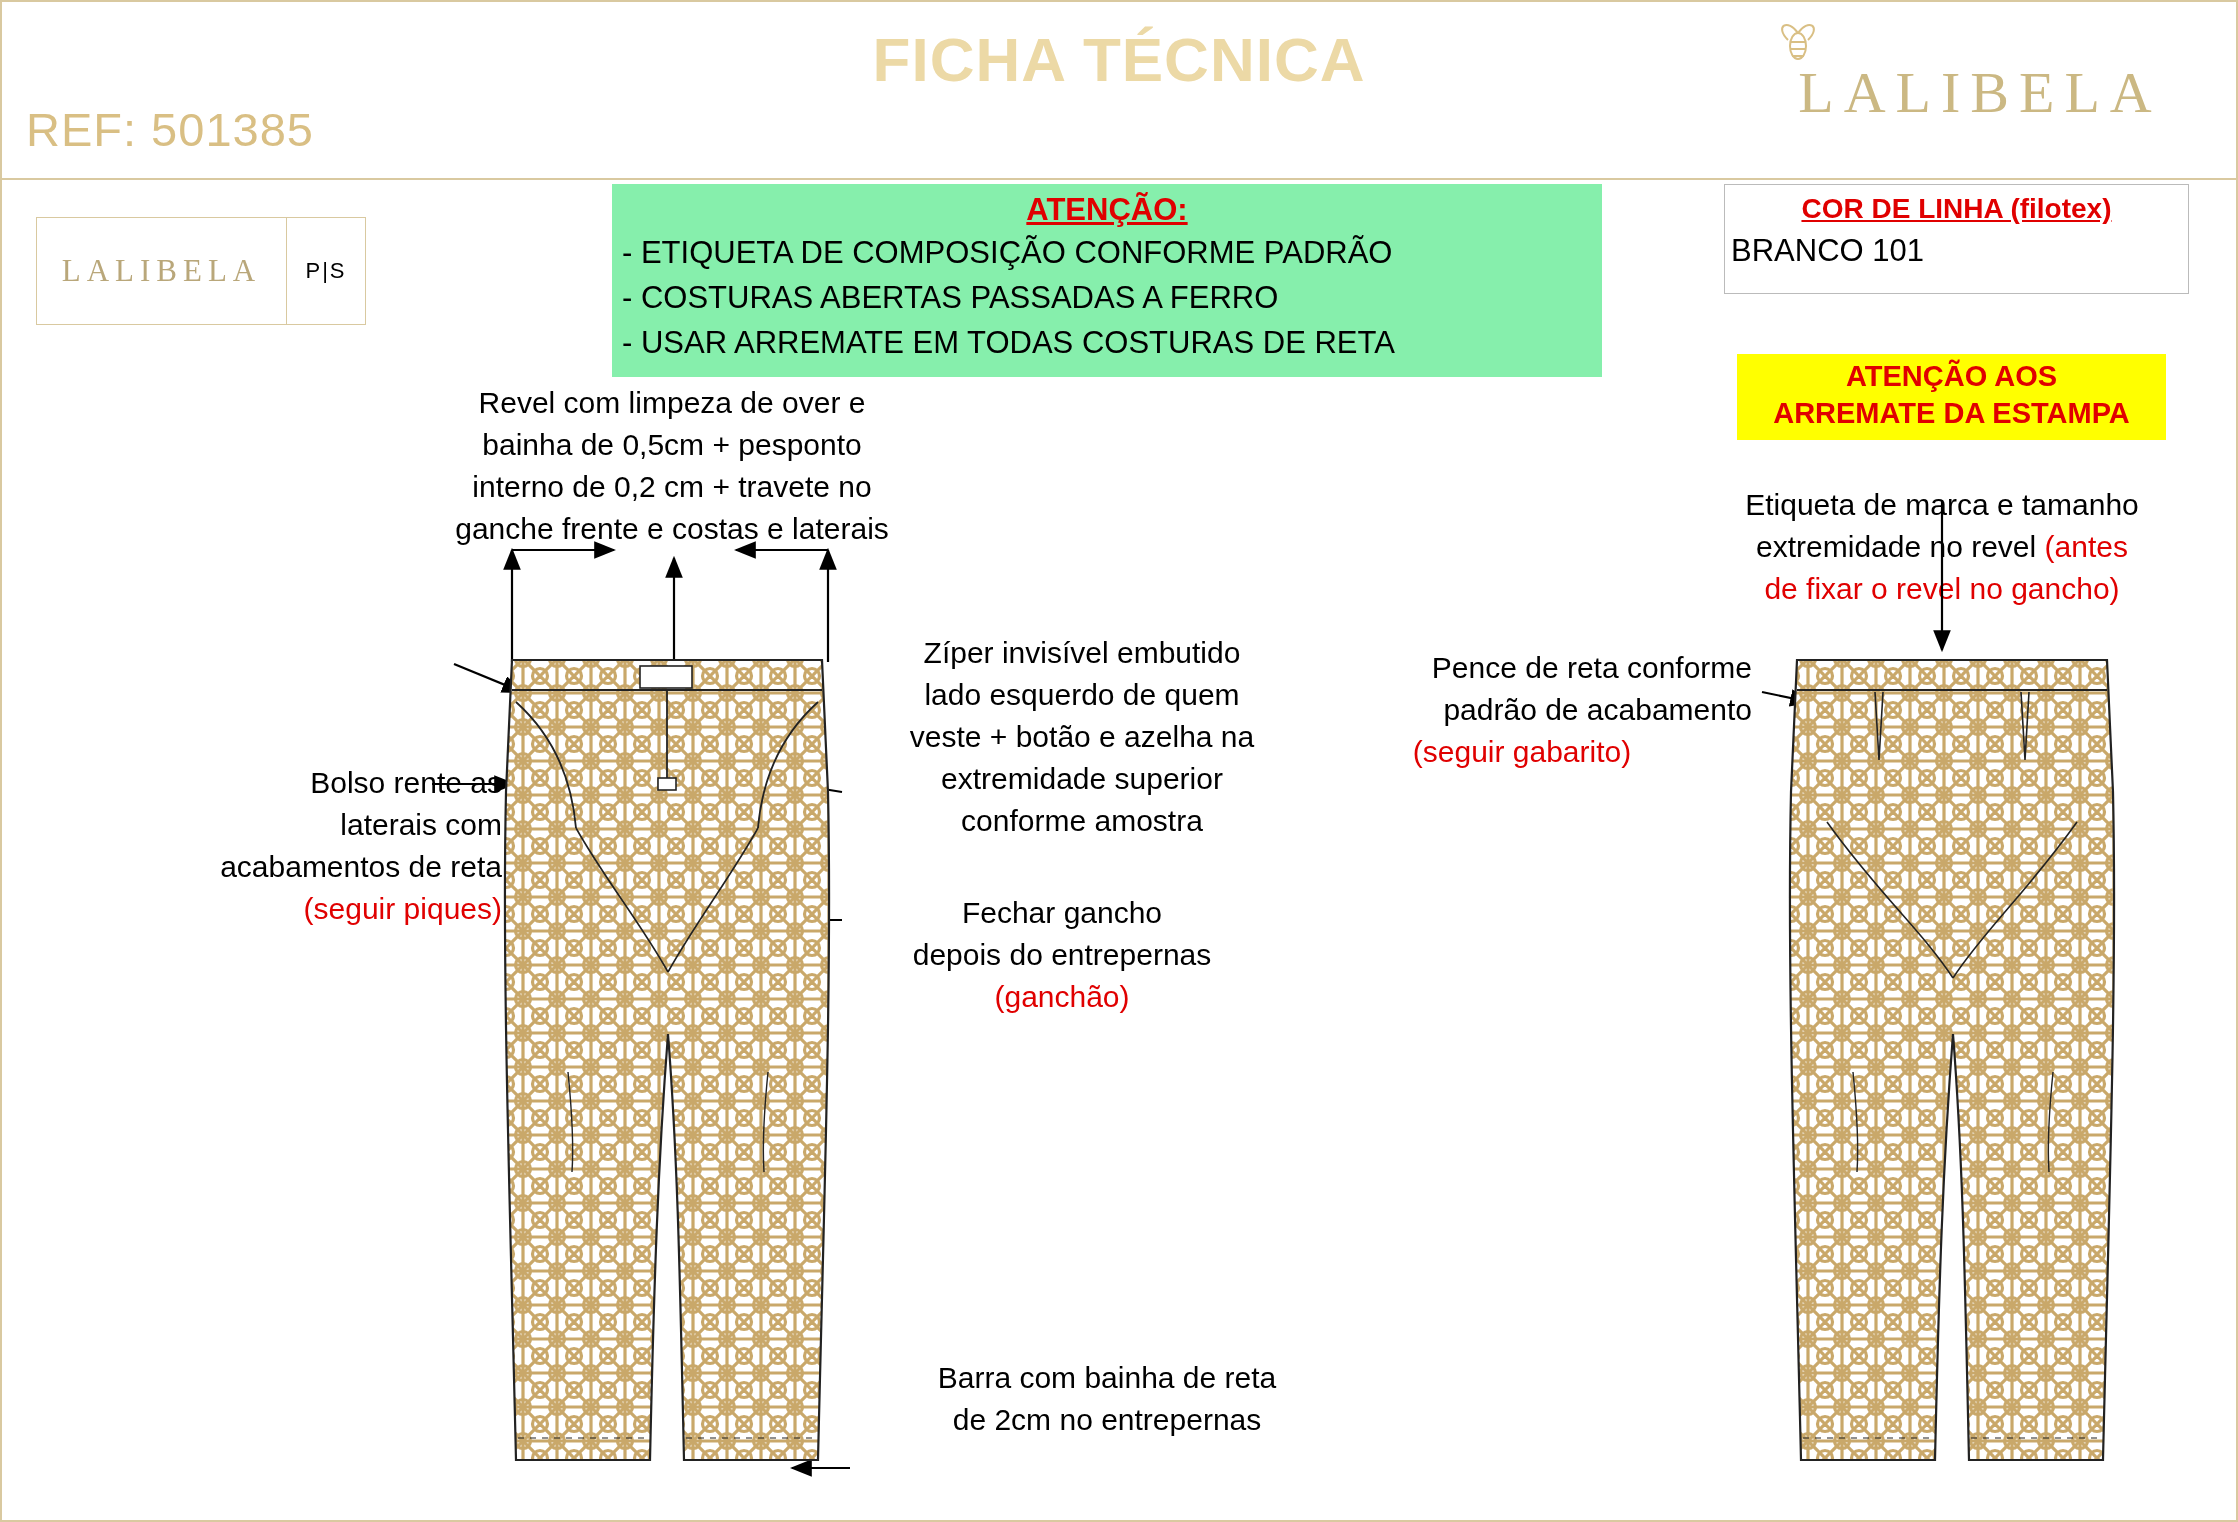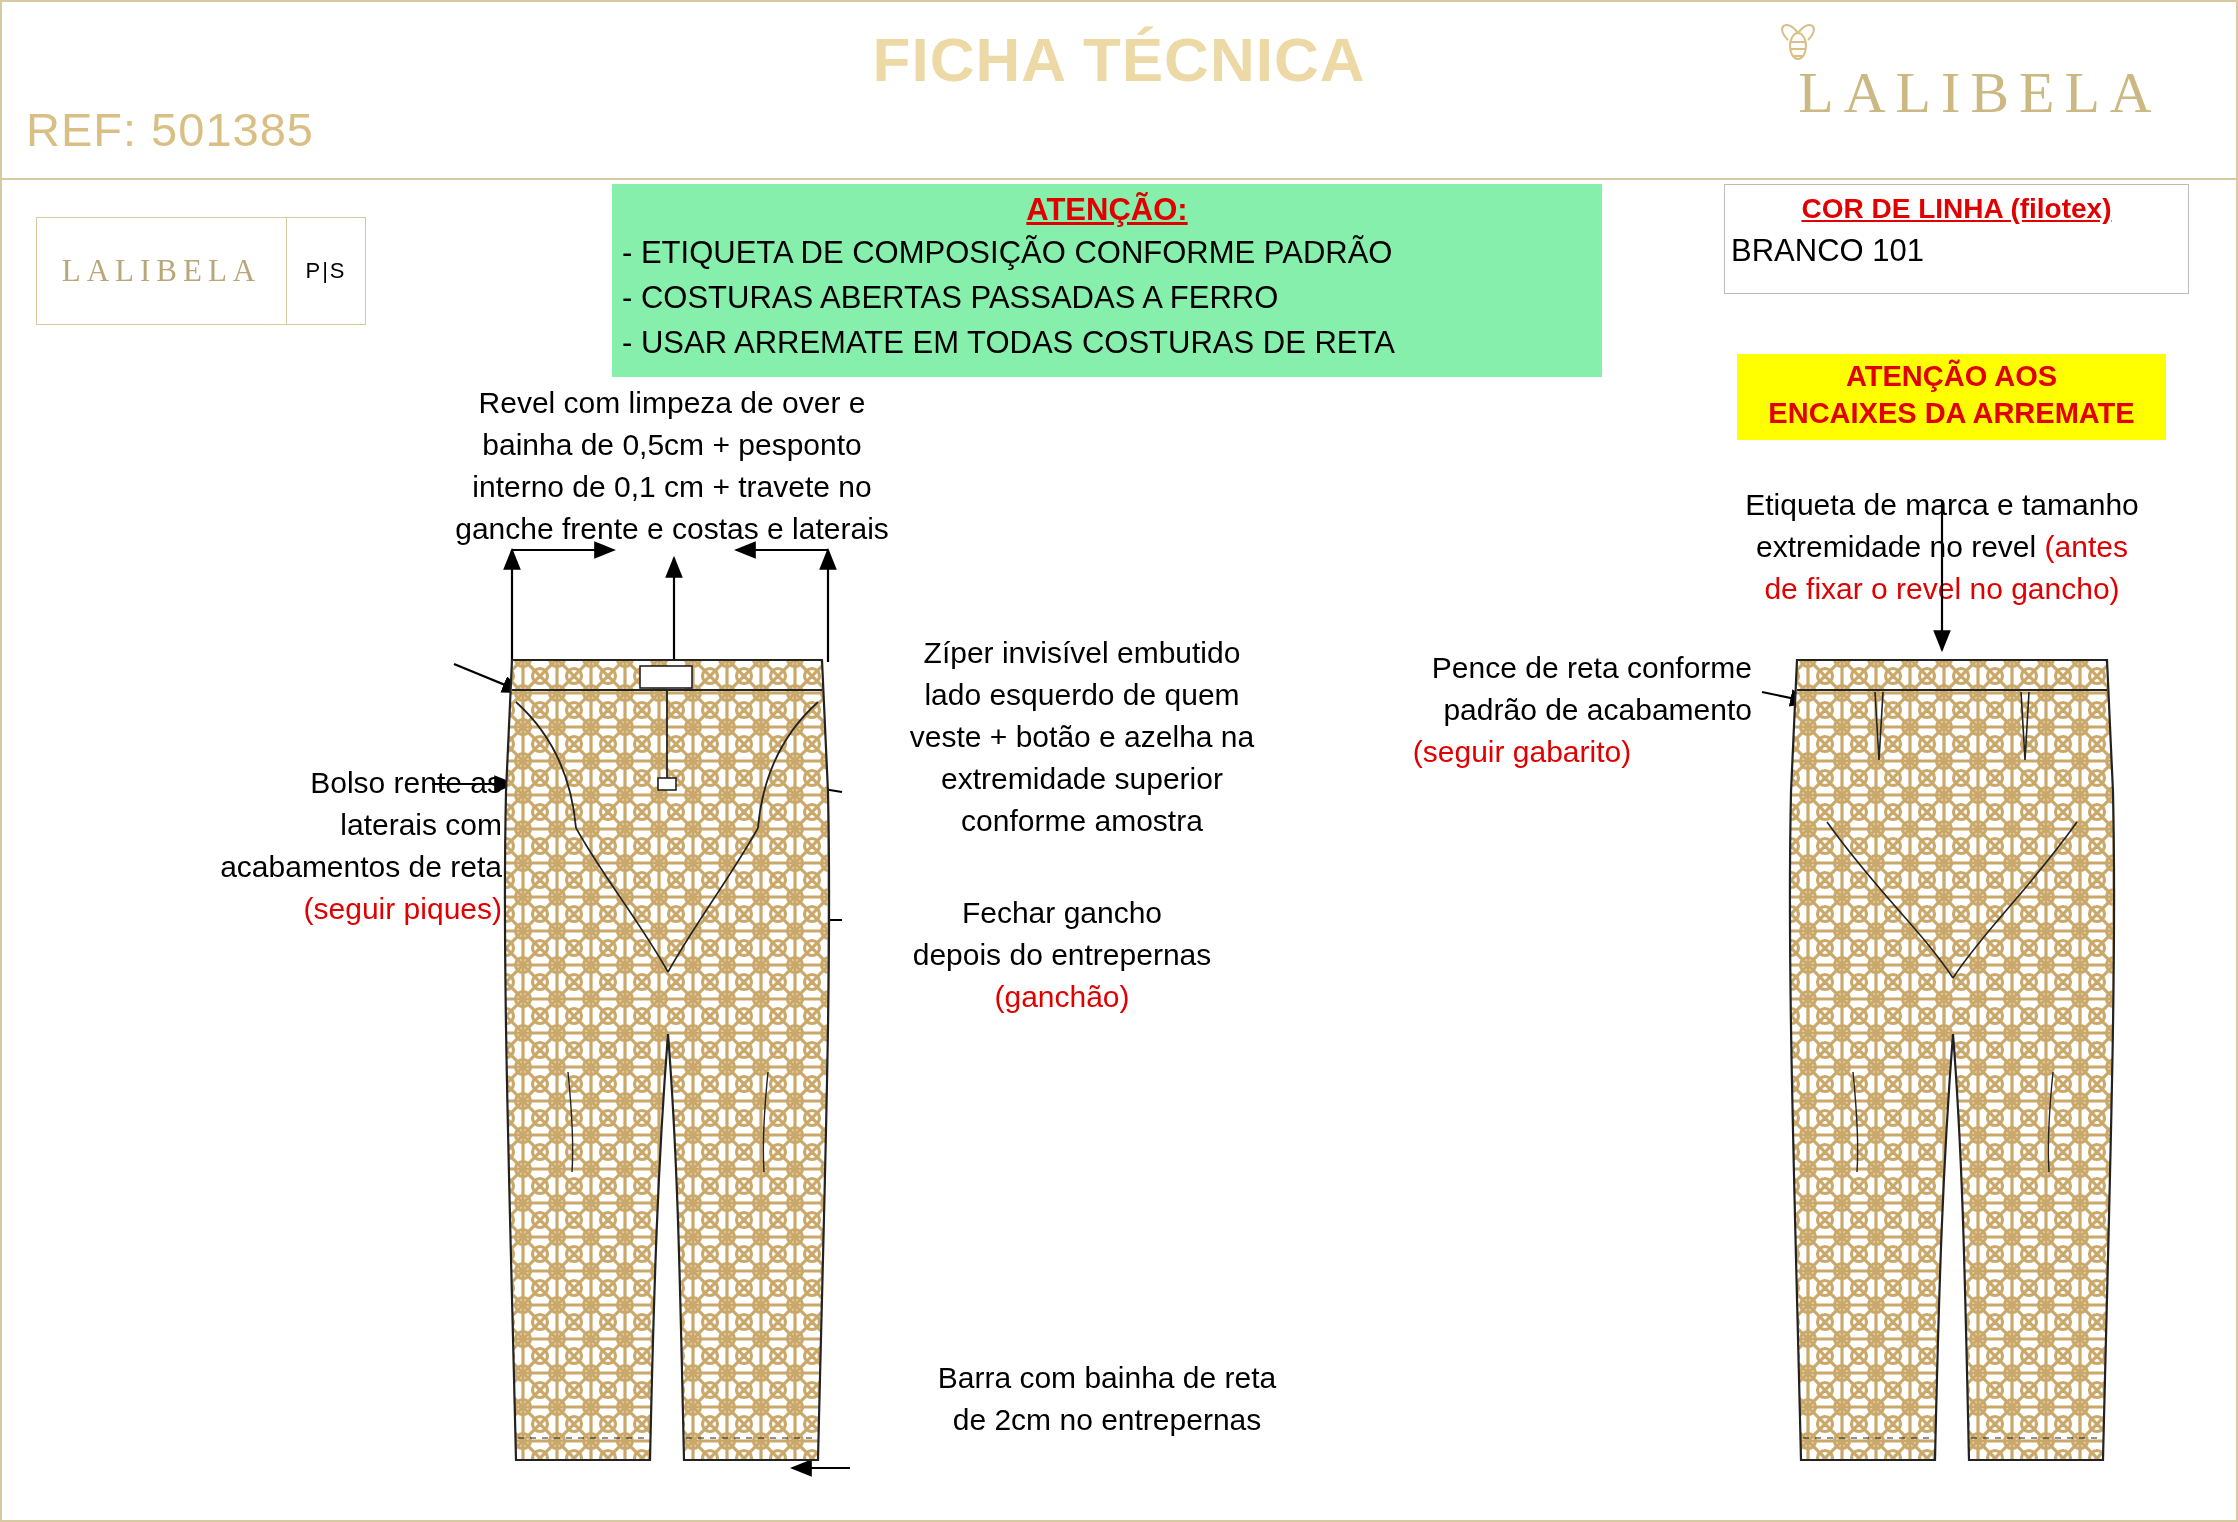--- a/index.html
+++ b/index.html
@@ -86,27 +86,27 @@
     <div class="attn-line">- USAR ARREMATE EM TODAS COSTURAS DE RETA</div>
   </div>
 
   <div class="thread">
     <div class="thread-title">COR DE LINHA (filotex)</div>
     <div class="thread-val">BRANCO 101</div>
   </div>
 
   <div class="attn2">
     <div>ATENÇÃO AOS</div>
-    <div>ENCAIXES DA ARREMATE</div>
+    <div>ARREMATE DA ESTAMPA</div>
   </div>
 
   <div class="note c" style="left:380px;top:380px;width:580px;">
     <div>Revel com limpeza de over e</div>
     <div>bainha de 0,5cm + pesponto</div>
-    <div>interno de 0,1 cm + travete no</div>
+    <div>interno de 0,2 cm + travete no</div>
     <div>ganche frente e costas e laterais</div>
   </div>
 
 
   <div class="note r" style="left:100px;top:760px;width:400px;">
     <div>Bolso rente as</div>
     <div>laterais com</div>
     <div>acabamentos de reta</div>
     <div class="red">(seguir piques)</div>
   </div>

